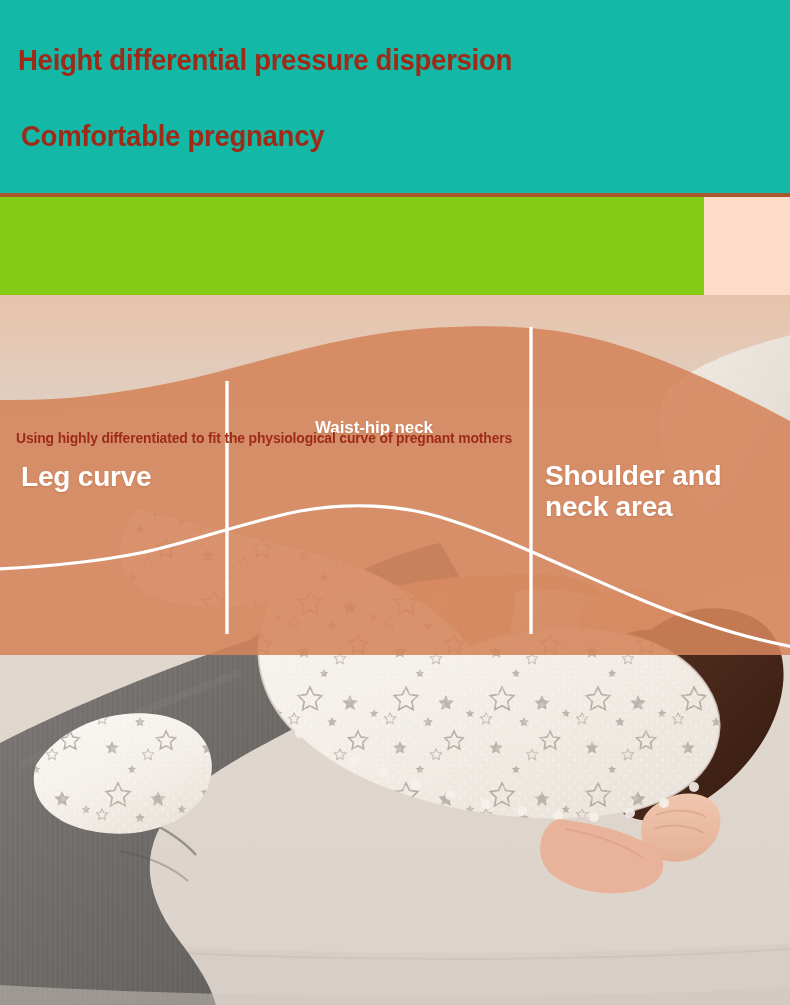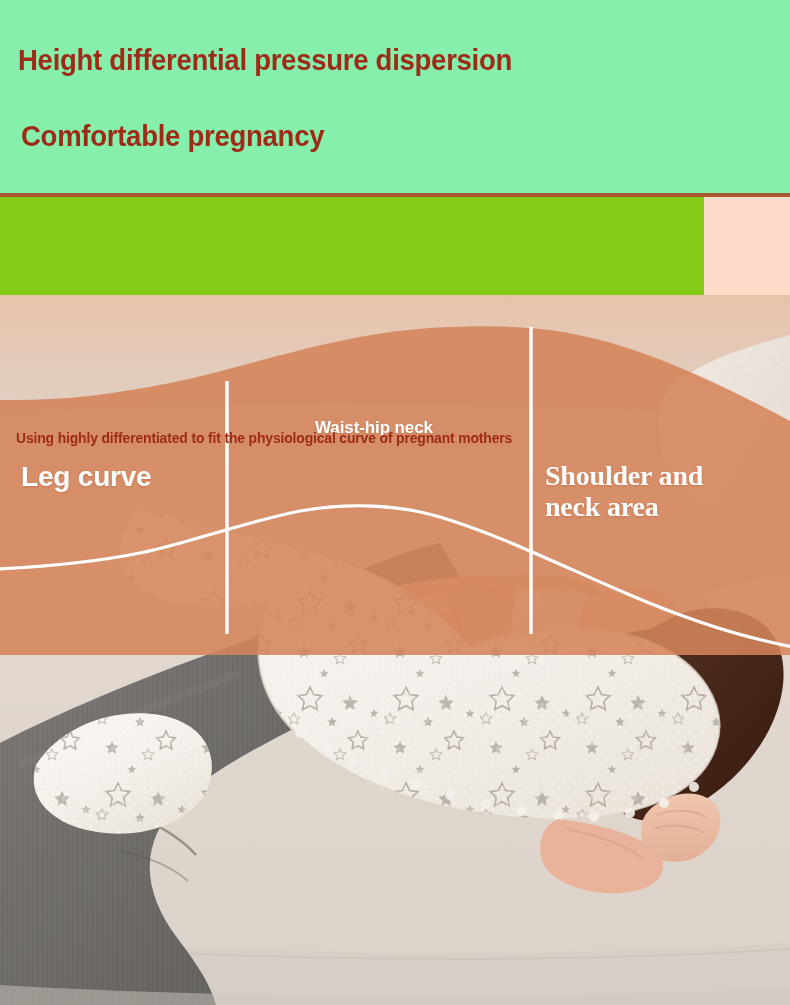--- a/index.html
+++ b/index.html
@@ -14,21 +14,21 @@
     height:1005px;
     overflow:hidden;
     background:#fcdbc8;
   }
 
   
   #header{
     position:absolute;
     left:0; top:0;
     width:790px; height:193px;
-    background:#86efac;
+    background:#14b8a6;
     overflow:hidden;
   }
   #headline1{
     position:absolute;
     left:18px; top:44px;
     font-size:29px;
     font-weight:bold;
     letter-spacing:-0.3px;
     color:#9e2a18;
     white-space:nowrap;
@@ -104,21 +104,20 @@
   }
   #label-waist{
     left:315px; top:418px;
     font-size:17px;
     letter-spacing:-0.1px;
   }
   #label-shoulder{
     left:545px; top:460px;
     font-size:28px;
     letter-spacing:-0.2px;
-    font-family:Liberation Serif, serif;
   }
 </style>
 </head>
 <body>
 
 <div id="stage">
 
   <div id="photo">
     <svg width="790" height="710" viewBox="0 0 790 710" xmlns="http://www.w3.org/2000/svg">
       <defs>

